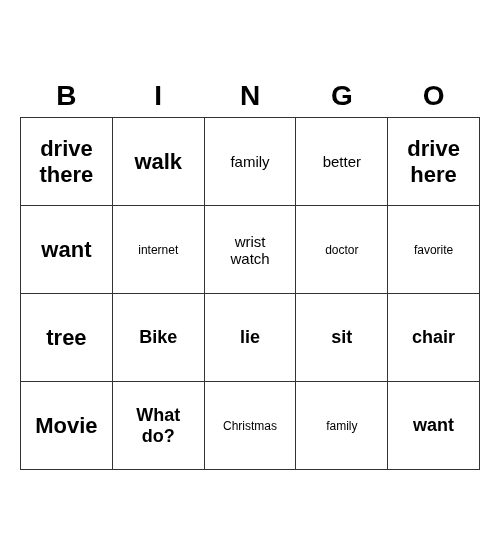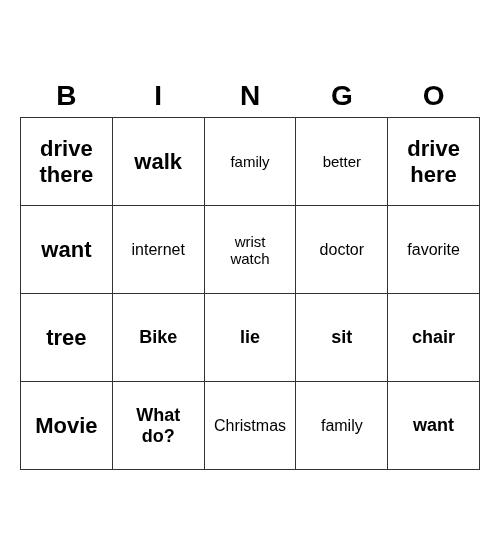--- a/index.html
+++ b/index.html
@@ -61,21 +61,21 @@
     .size-medium {
       font-size: 18px;
       font-weight: bold;
     }
 
     .size-normal {
       font-size: 15px;
     }
 
     .size-small {
-      font-size: 16px;
+      font-size: 12px;
     }
   </style>
 </head>
 <body>
 
 <div class="bingo-container">
   <table class="bingo-table">
     <thead>
       <tr class="header-row">
       <th>B</th>

